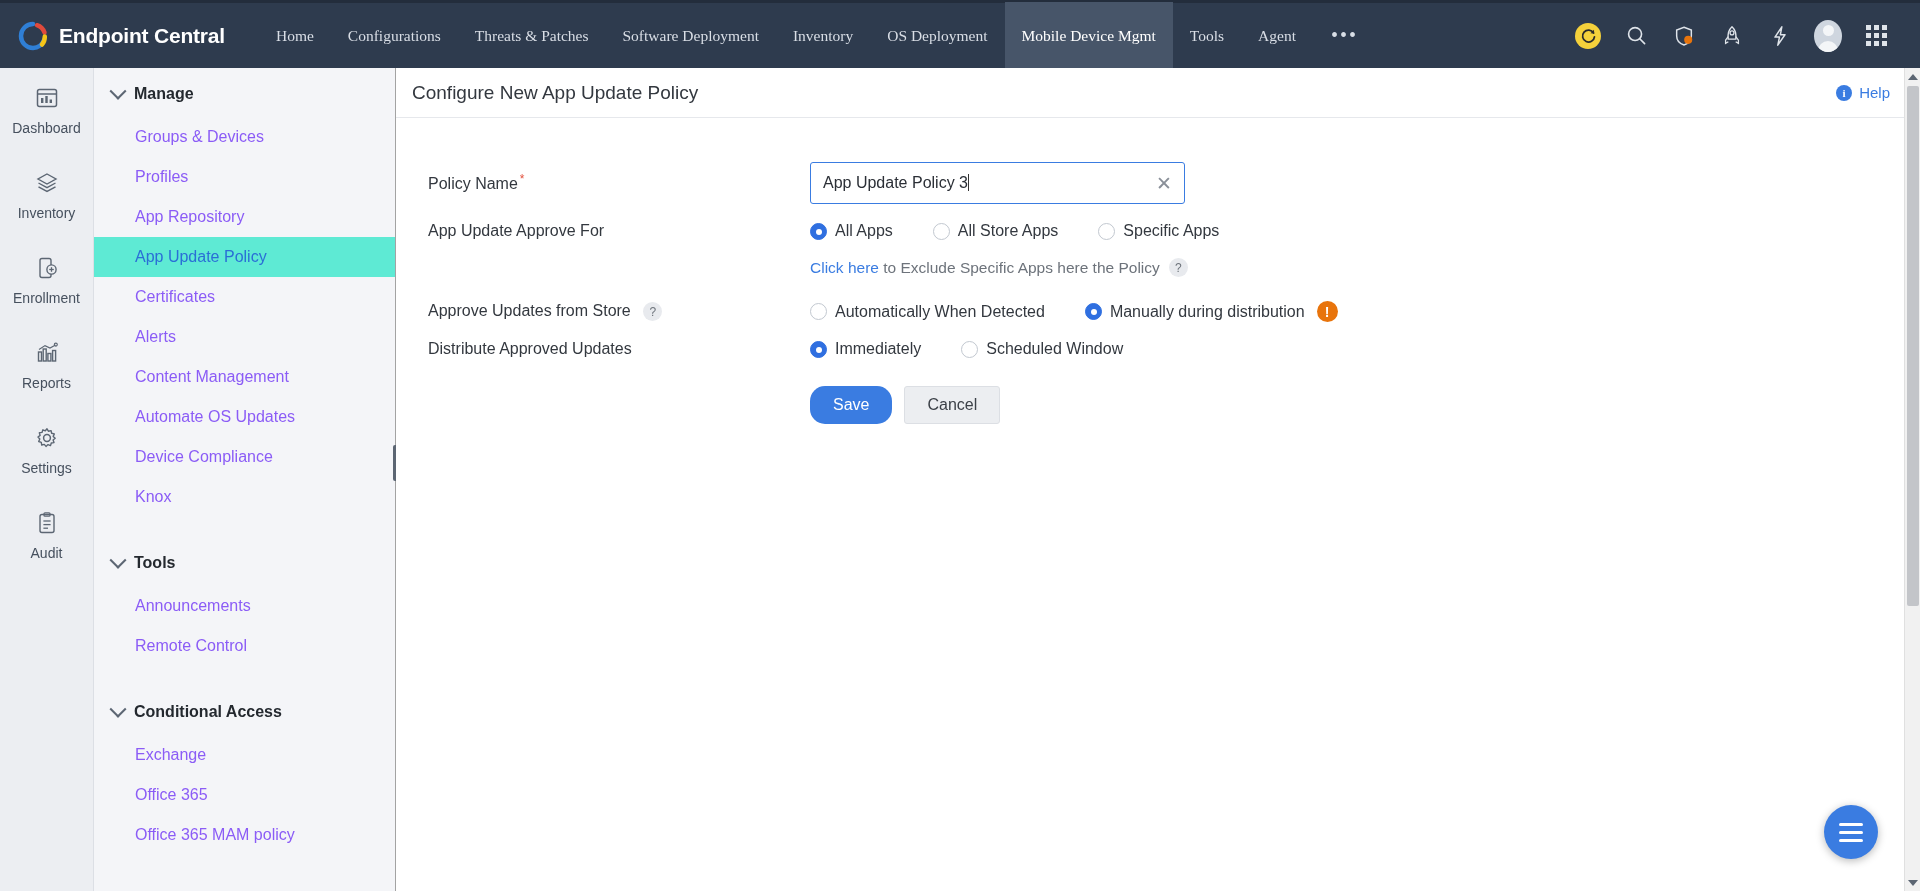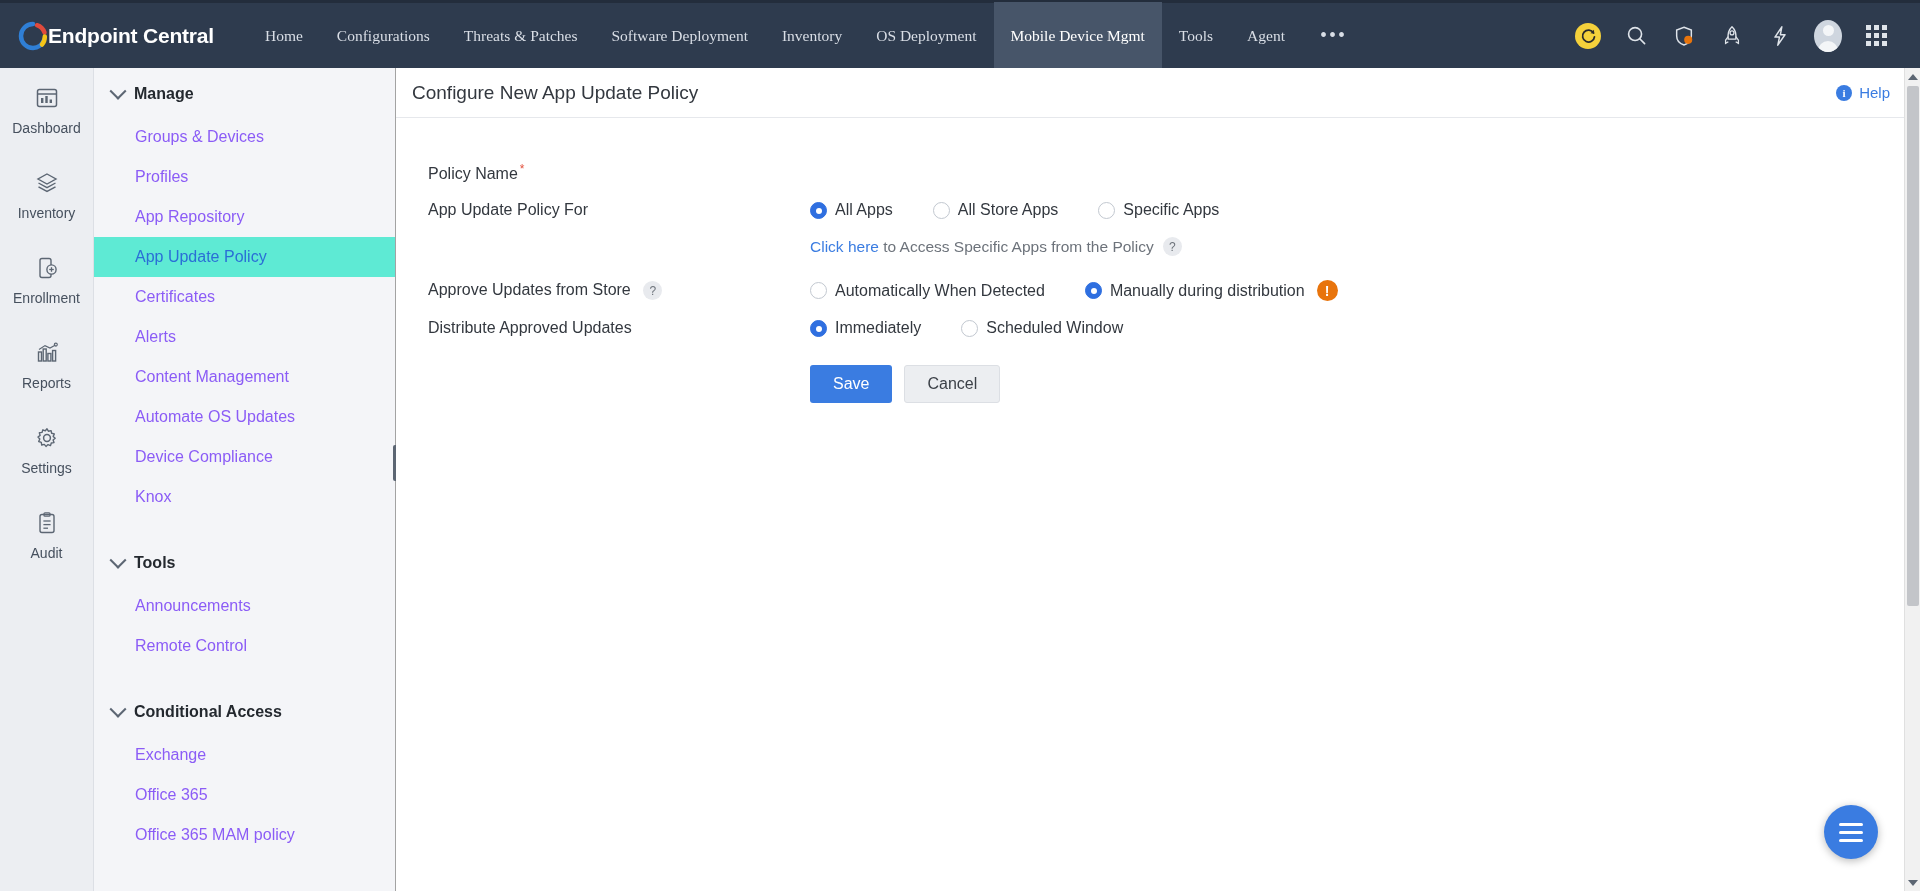--- a/index.html
+++ b/index.html
@@ -11,21 +11,21 @@
   }
   body { position: relative; }
 
   
   .topbar {
     position: absolute; top: 0; left: 0; width: 1920px; height: 68px;
     background: #2e3b4e;
     display: flex; align-items: center;
     border-top: 3px solid #232d3c;
   }
-  .brand { display: flex; align-items: center; padding-left: 18px; }
+  .brand { display: flex; align-items: center; padding-left: 18px; gap: 11px; }
   .brand-logo { width: 30px; height: 30px; position: relative; }
   .brand-name {
     color: #ffffff; font-size: 21px; font-weight: bold; letter-spacing: -0.2px;
     white-space: nowrap;
   }
   .nav { display: flex; align-items: center; height: 68px; margin-left: 34px; font-family: Liberation Serif, serif; }
   .nav-item {
     color: #d9dee6; font-size: 15.5px; padding: 0 17px; height: 68px;
     display: flex; align-items: center; white-space: nowrap; cursor: pointer;
   }
@@ -166,21 +166,21 @@
     color: #fff; font-size: 14px; font-weight: bold;
     display: inline-flex; align-items: center; justify-content: center;
     margin-left: 12px; flex: none;
   }
 
   .btn-row { display: flex; gap: 12px; margin-left: 414px; margin-top: 28px; }
   .btn {
     font-size: 16px; border-radius: 3px; padding: 9px 22px; cursor: pointer;
     border: 1px solid transparent; font-family: "Liberation Sans", sans-serif;
   }
-  .btn-primary { background: #3a7ce1; color: #ffffff; }
+  .btn-primary { background: #3a7ce1; color: #ffffff; border-radius: 15px; }
   .btn-secondary { background: #eceef1; color: #3c4148; border-color: #dcdfe4; }
 
   
   .fab {
     position: absolute; right: 42px; bottom: 32px;
     width: 54px; height: 54px; border-radius: 50%; background: #3a7ce1;
     display: flex; flex-direction: column; align-items: center; justify-content: center;
     gap: 5px; cursor: pointer; box-shadow: 0 2px 8px rgba(0,0,0,.28);
   }
   .fab i { display: block; width: 24px; height: 3px; background: #fff; border-radius: 2px; }
@@ -401,42 +401,48 @@
       <span>Help</span>
     </div>
   </div>
 
   <div class="form">
 
     <div class="form-row">
       <div class="form-label">
         <span>Policy Name</span><span class="req">*</span>
       </div>
+      <div class="form-field">
+        <div class="text-input-wrap">
+          <span class="text-input-val"><span>App Update Policy 3</span><span class="caret"></span></span>
+          <span class="clear-x">✕</span>
+        </div>
+      </div>
     </div>
 
     <div class="form-row">
-      <div class="form-label">App Update Policy For</div>
+      <div class="form-label">App Update Approve For</div>
       <div class="form-field">
         <label class="radio-opt">
           <span class="radio checked"></span>
           <span class="radio-label">All Apps</span>
         </label>
         <label class="radio-opt">
           <span class="radio"></span>
           <span class="radio-label">All Store Apps</span>
         </label>
         <label class="radio-opt">
           <span class="radio"></span>
           <span class="radio-label">Specific Apps</span>
         </label>
       </div>
     </div>
 
     <div class="helper-row">
-      <span class="helper-text"><a>Click here</a><span> to Access Specific Apps from the Policy</span></span>
+      <span class="helper-text"><a>Click here</a><span> to Exclude Specific Apps here the Policy</span></span>
       <span class="qmark">?</span>
     </div>
 
     <div class="form-row">
       <div class="form-label">
         <span>Approve Updates from Store</span>
         <span class="qmark label-q">?</span>
       </div>
       <div class="form-field">
         <label class="radio-opt">

